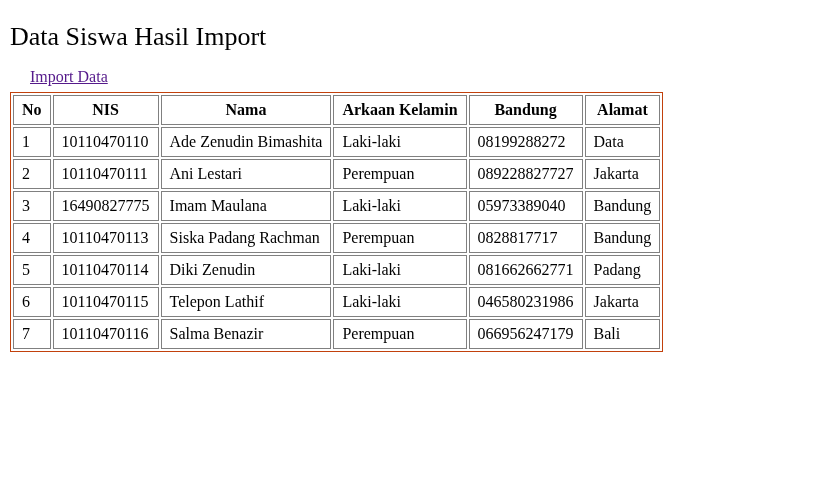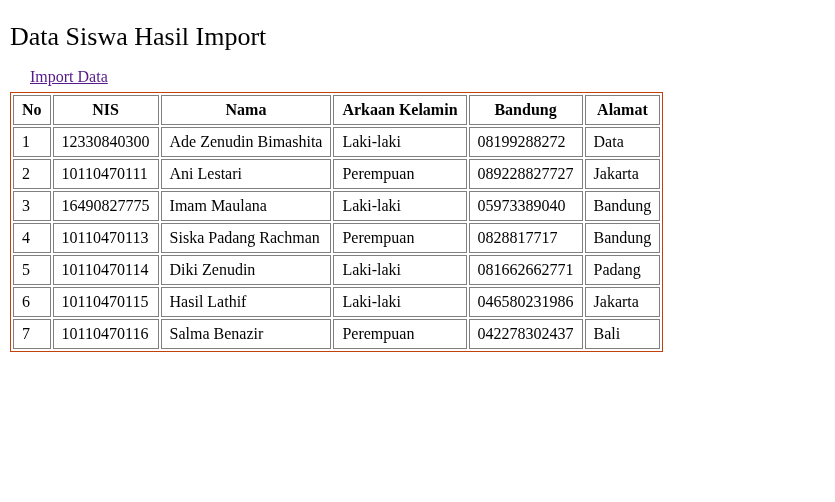--- a/index.html
+++ b/index.html
@@ -53,21 +53,21 @@
       <th>NIS</th>
       <th>Nama</th>
       <th>Arkaan Kelamin</th>
       <th>Bandung</th>
       <th>Alamat</th>
     </tr>
   </thead>
   <tbody>
     <tr>
       <td>1</td>
-      <td>12330840300</td>
+      <td>10110470110</td>
       <td>Ade Zenudin Bimashita</td>
       <td>Laki-laki</td>
       <td>08199288272</td>
       <td>Data</td>
     </tr>
     <tr>
       <td>2</td>
       <td>10110470111</td>
       <td>Ani Lestari</td>
       <td>Perempuan</td>
@@ -94,30 +94,30 @@
       <td>5</td>
       <td>10110470114</td>
       <td>Diki Zenudin</td>
       <td>Laki-laki</td>
       <td>081662662771</td>
       <td>Padang</td>
     </tr>
     <tr>
       <td>6</td>
       <td>10110470115</td>
-      <td>Hasil Lathif</td>
+      <td>Telepon Lathif</td>
       <td>Laki-laki</td>
       <td>046580231986</td>
       <td>Jakarta</td>
     </tr>
     <tr>
       <td>7</td>
       <td>10110470116</td>
       <td>Salma Benazir</td>
       <td>Perempuan</td>
-      <td>042278302437</td>
+      <td>066956247179</td>
       <td>Bali</td>
     </tr>
   </tbody>
 </table>
 
 
 
 
 </body></html>

